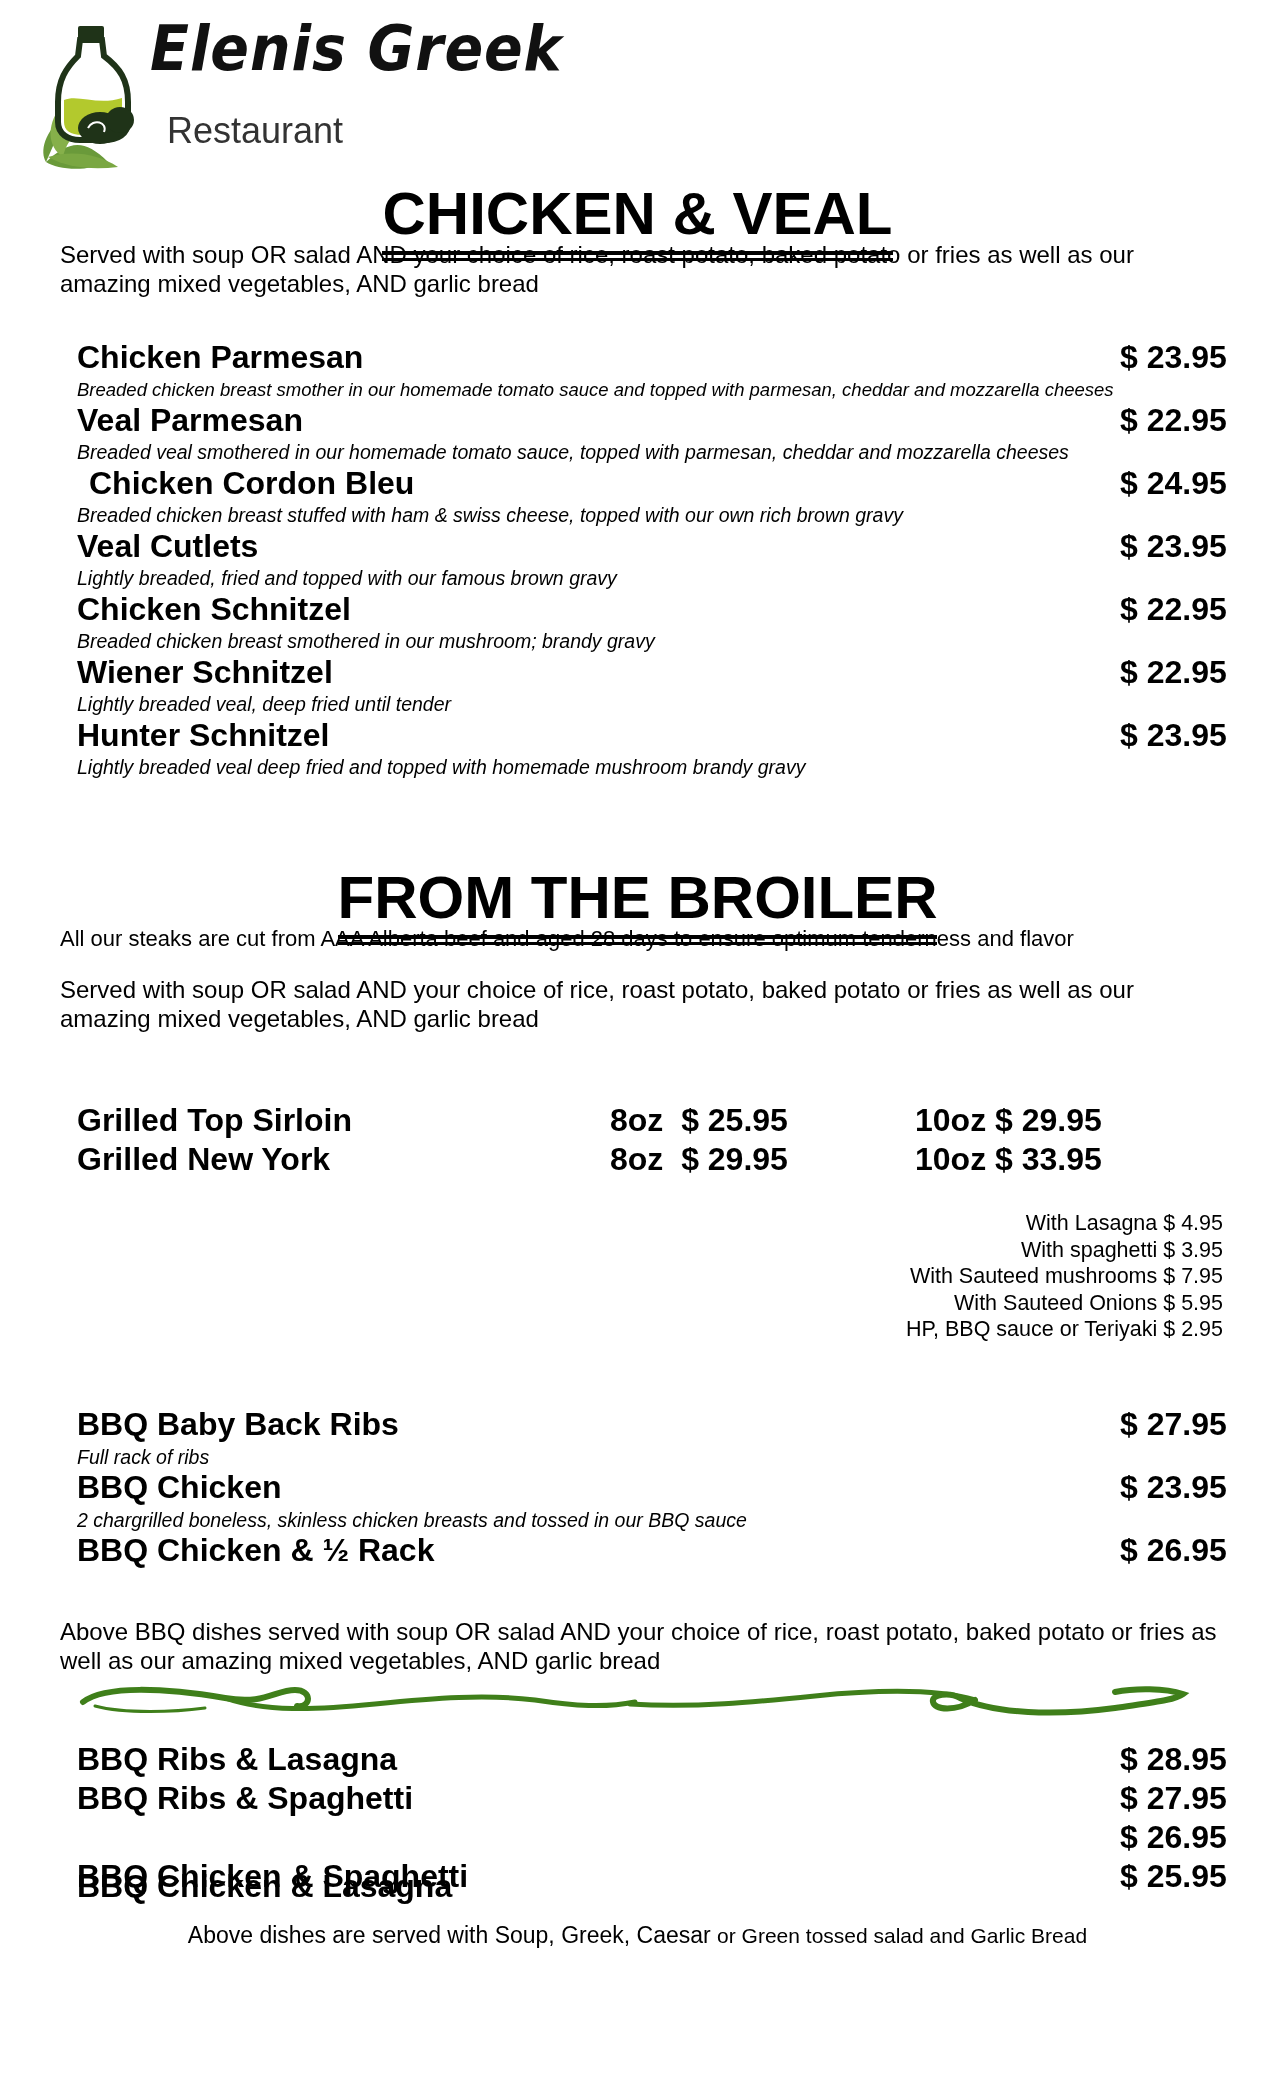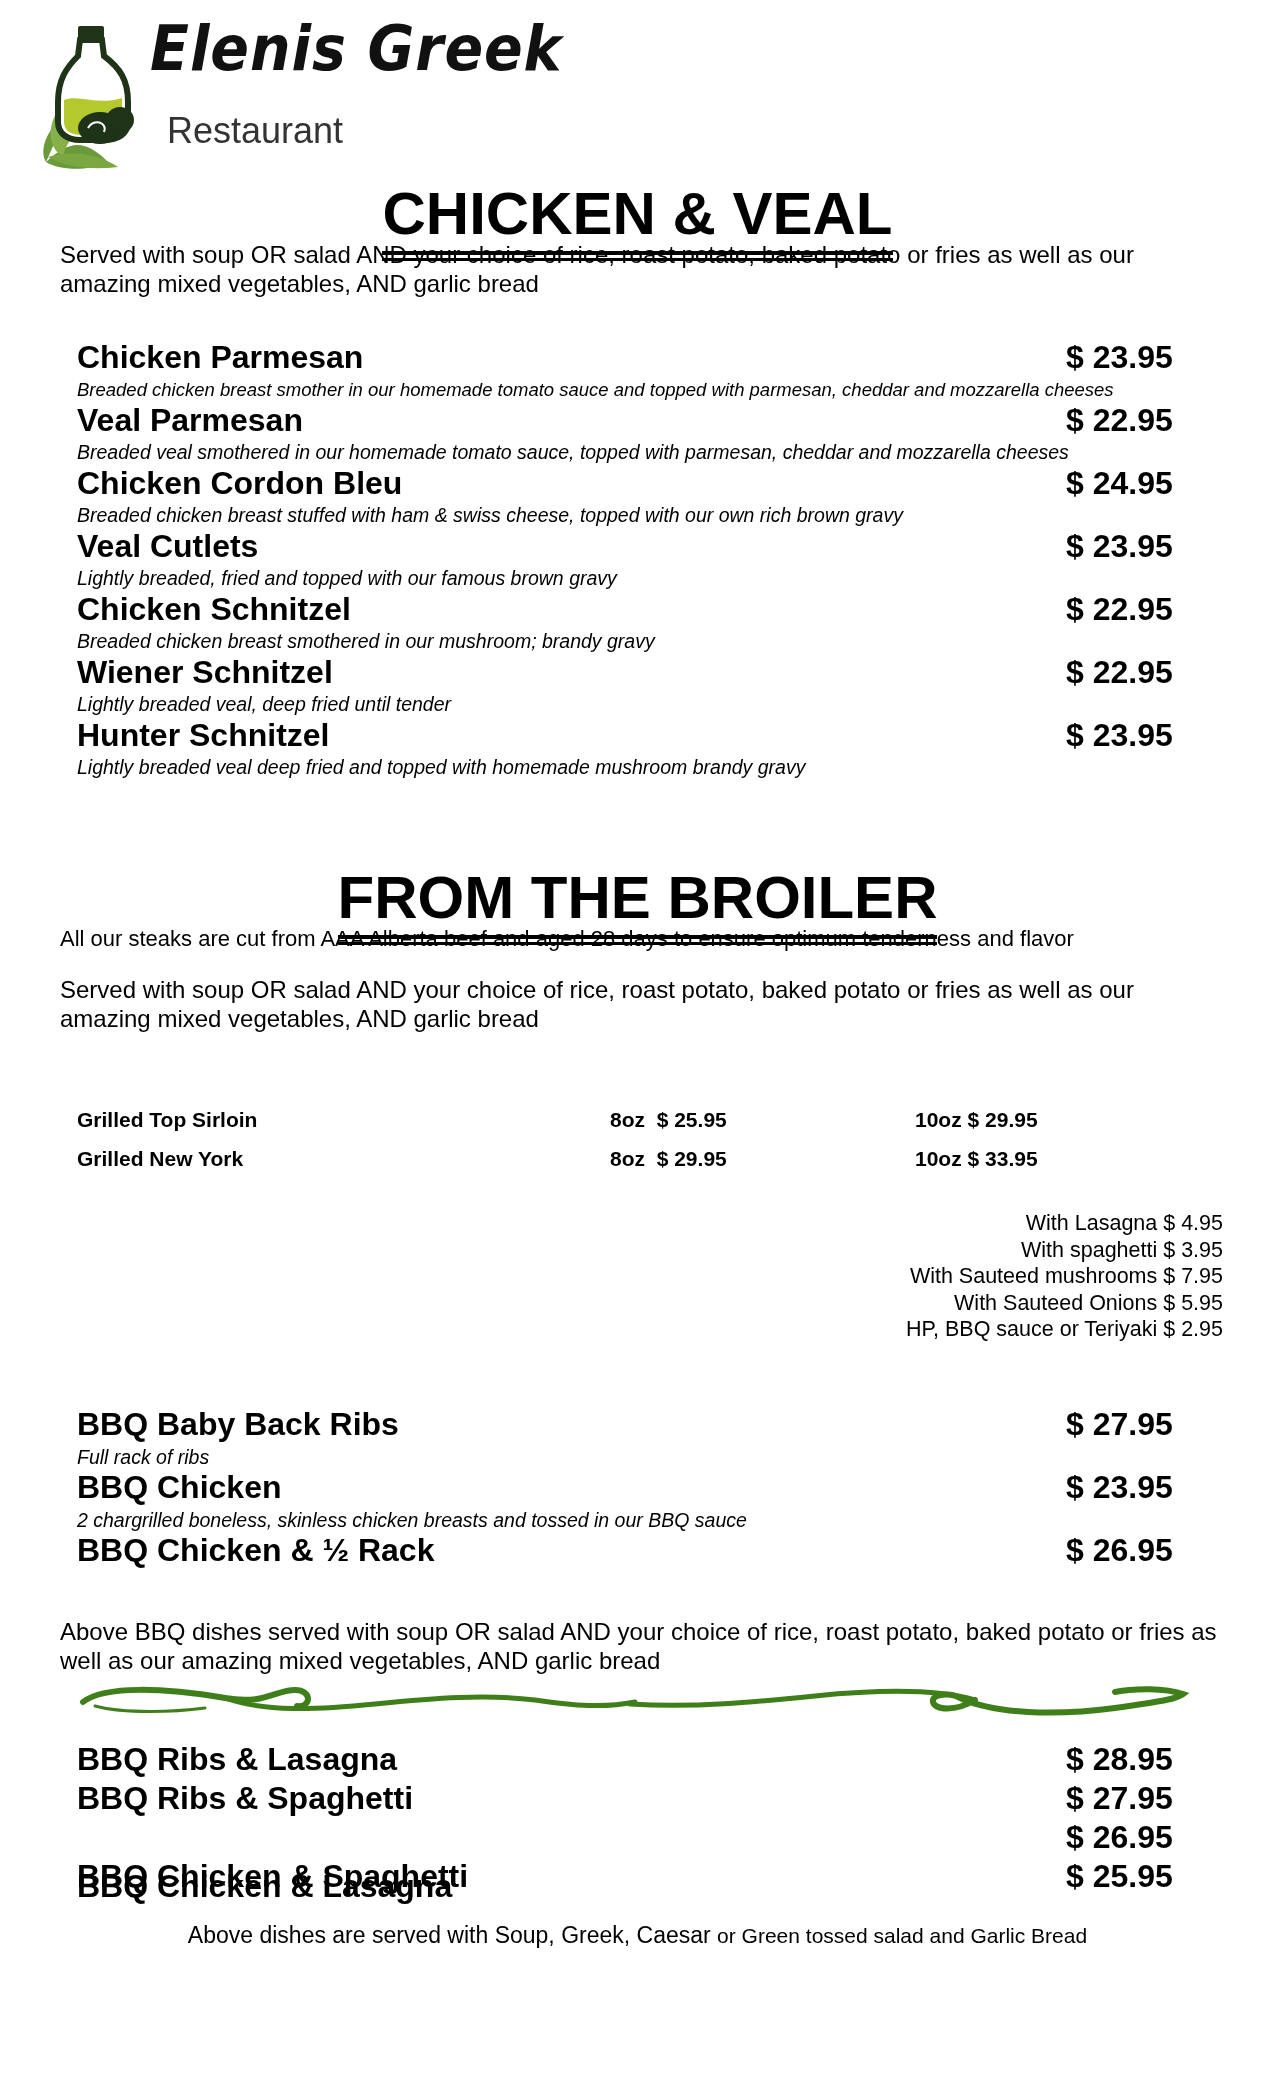--- a/index.html
+++ b/index.html
@@ -49,32 +49,32 @@
       position: absolute; left: 60px; width: 1160px; text-align: left;
       font-size: 24px; line-height: 29px;
     }
 
     
     .item-name {
       position: absolute; left: 77px;
       font-size: 32px; font-weight: bold; line-height: 36px;
     }
     .item-price {
-      position: absolute; left: 1066px;
+      position: absolute; left: 1120px;
       font-size: 32px; font-weight: bold; line-height: 36px;
     }
     .item-desc {
       position: absolute; left: 77px;
       font-size: 19.5px; font-style: italic; line-height: 22px;
     }
 
     
     .steak-col {
       position: absolute;
-      font-size: 21px; font-weight: bold; line-height: 38px;
+      font-size: 32px; font-weight: bold; line-height: 38px;
     }
 
     .extras {
       position: absolute; right: 52px; top: 1210px;
       text-align: right; font-size: 21.5px; line-height: 26.5px;
     }
 
     .divider-svg { position: absolute; left: 75px; top: 1680px; width: 1115px; height: 40px; }
 
     .footer-note {
@@ -111,21 +111,21 @@
 <div class="intro" style="top:240px;">Served with soup OR salad AND your choice of rice, roast potato, baked potato or fries as well as our amazing mixed vegetables, AND garlic bread</div>
 
 <div class="item-name" style="top:339px;">Chicken Parmesan</div>
 <div class="item-price" style="top:339px;">$ 23.95</div>
 <div class="item-desc" style="top:379px; font-size:18.5px;">Breaded chicken breast smother in our homemade tomato sauce and topped with parmesan, cheddar and mozzarella cheeses</div>
 
 <div class="item-name" style="top:402px;">Veal Parmesan</div>
 <div class="item-price" style="top:402px;">$ 22.95</div>
 <div class="item-desc" style="top:441px;text-align:right;">Breaded veal smothered in our homemade tomato sauce, topped with parmesan, cheddar and mozzarella cheeses</div>
 
-<div class="item-name" style="top:465px;">Chicken Cordon Bleu</div>
+<div class="item-name" style="top:465px;margin-left:12px;">Chicken Cordon Bleu</div>
 <div class="item-price" style="top:465px;">$ 24.95</div>
 <div class="item-desc" style="top:504px;">Breaded chicken breast stuffed with ham &amp; swiss cheese, topped with our own rich brown gravy</div>
 
 <div class="item-name" style="top:528px;">Veal Cutlets</div>
 <div class="item-price" style="top:528px;">$ 23.95</div>
 <div class="item-desc" style="top:567px;">Lightly breaded, fried and topped with our famous brown gravy</div>
 
 <div class="item-name" style="top:591px;">Chicken Schnitzel</div>
 <div class="item-price" style="top:591px;">$ 22.95</div>
 <div class="item-desc" style="top:630px;">Breaded chicken breast smothered in our mushroom; brandy gravy</div>

